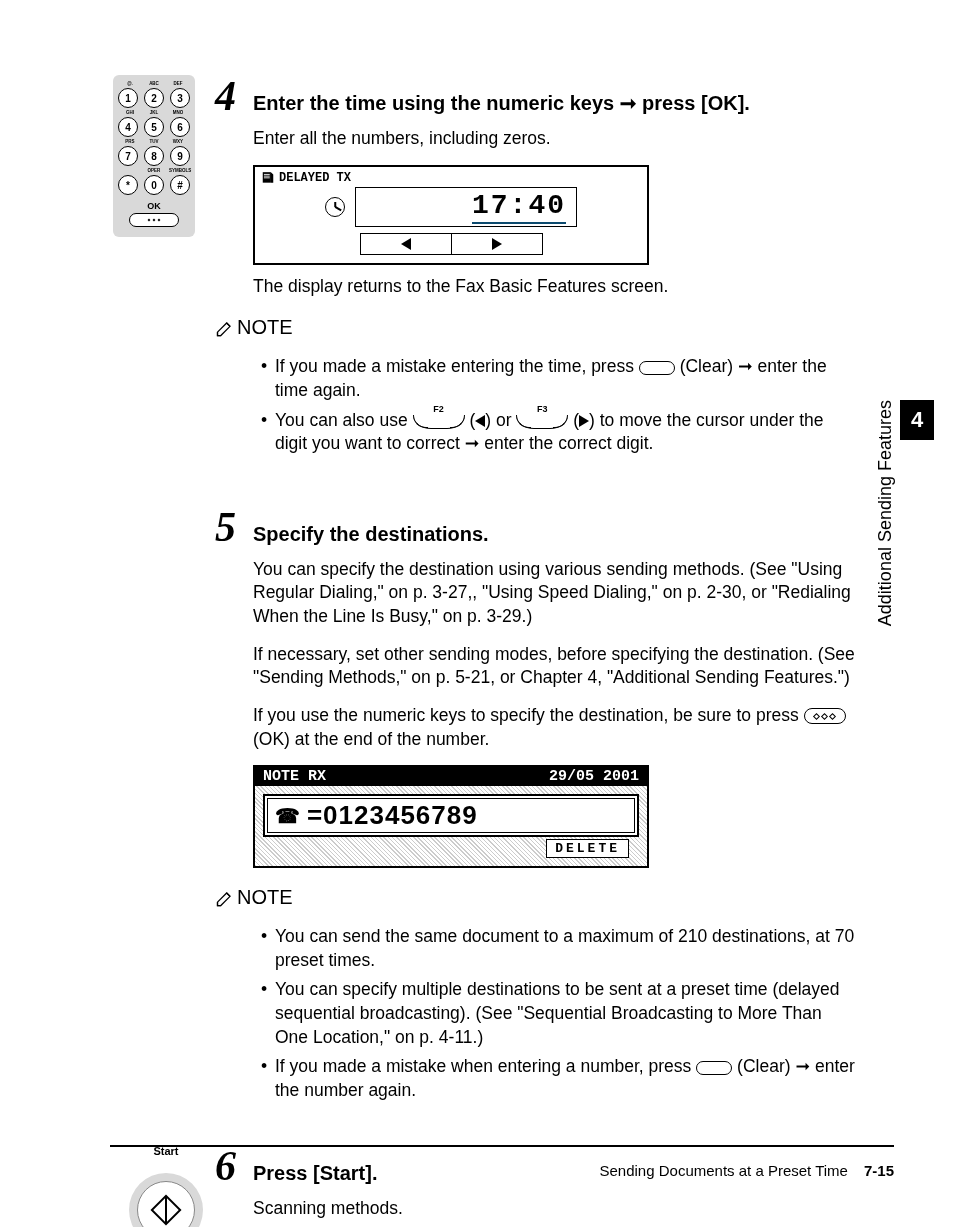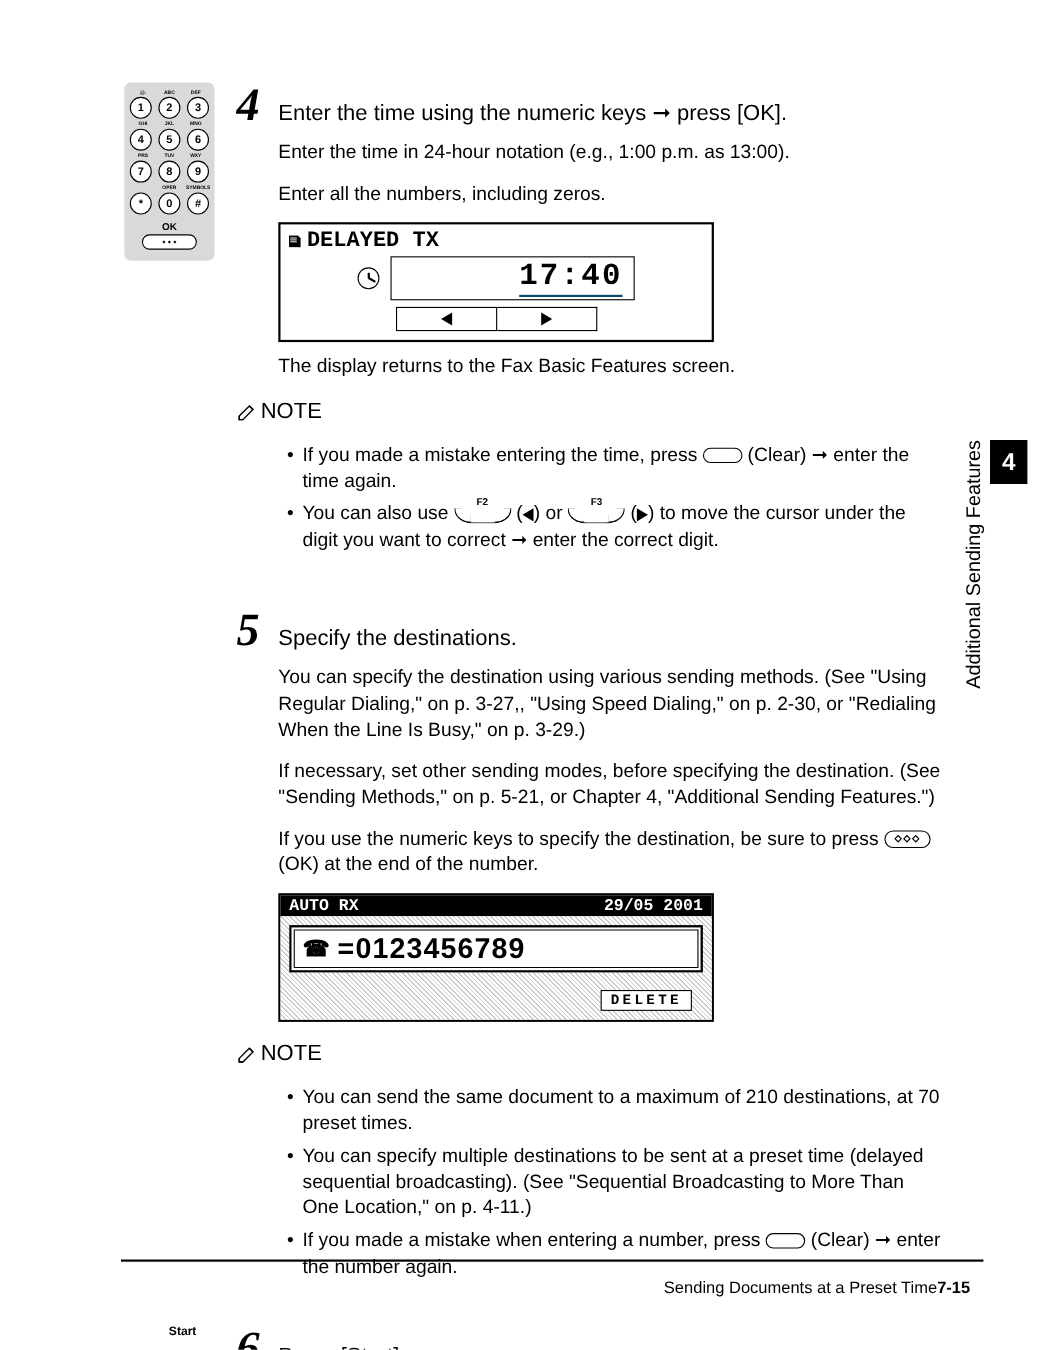--- a/index.html
+++ b/index.html
@@ -65,21 +65,21 @@
     font-style: italic;
     font-weight: bold;
     font-size: 42px;
     width: 38px;
     display: inline-block;
     vertical-align: top;
     line-height: 1;
   }
   .step-head-line { display: flex; align-items: baseline; gap: 0; }
   .step-heading {
-    font-weight: normal;
+    font-weight: bold;
     font-size: 20px;
     line-height: 1.2;
   }
   .arrow { font-family: Arial, sans-serif; }
 
   .body-text {
     font-size: 17.5px;
     line-height: 1.35;
     margin-left: 38px;
     margin-top: 10px;
@@ -89,21 +89,21 @@
   
   .fig1 {
     margin-left: 38px;
     margin-top: 0;
     width: 396px;
     border: 2px solid #000;
     font-family: 'Courier New', monospace;
     padding: 4px 6px 8px 6px;
     box-sizing: border-box;
   }
-  .fig1-title { font-size: 20px; font-weight: bold; display:flex; align-items:center; gap:4px;}
+  .fig1-title { font-size: 12px; font-weight: bold; display:flex; align-items:center; gap:4px;}
   .fig1-title svg { width:14px; height:14px; }
   .fig1-mid { display:flex; align-items:center; justify-content:center; gap:10px; margin:2px 0 6px 0;}
   .fig1-input {
     border: 1.5px solid #000;
     width: 200px; height: 38px;
     display:flex; align-items:center; justify-content:flex-end;
     font-family: 'Courier New', monospace;
     font-size: 28px; font-weight: bold;
     padding: 0 10px;
     letter-spacing: 2px;
@@ -140,21 +140,21 @@
     border:2px solid #000;
     box-shadow: inset 0 0 0 2px #fff, inset 0 0 0 3px #000;
     padding: 4px 10px;
     font-family: Helvetica, Arial, sans-serif;
     font-size: 26px;
     font-weight: bold;
     letter-spacing: 1px;
     display:flex; align-items:center; gap:6px;
   }
   .fig2-phone { font-size:20px; }
-  .fig2-bottom { display:flex; justify-content:flex-end; padding-right:10px; padding-top:16px;}
+  .fig2-bottom { display:flex; justify-content:flex-end; padding-right:10px; padding-top:2px;}
   .fig2-del { border:1.5px solid #000; background:#fff; font-size:13px; font-weight:bold; letter-spacing:3px; padding:1px 8px; font-family:'Courier New',monospace;}
 
   
   .note-block { margin-top: 18px; }
   .note-head { display:flex; align-items:center; gap:2px; font-size:20px; letter-spacing:0px; margin-bottom:4px;}
   .note-head svg { width:20px; height:20px; }
   .note-list {
     list-style: none;
     padding: 0 0 0 30px;
     margin: 16px;
@@ -220,25 +220,26 @@
 
   
   .hr-bottom {
     position:absolute;
     left:110px; right:60px;
     bottom: 80px;
     border-top: 2px solid #000;
   }
   .footer {
     position:absolute;
-    left:110px; right:72px;
+    left:110px; right:60px;
     bottom: 48px;
     display:flex;
     justify-content:flex-end;
     font-size: 15px;
+    gap: 16px;
   }
   .footer .pg { font-weight: bold; }
 </style>
 </head>
 <body>
 
 <div class="page">
 
   <div class="content-row">
     <div class="left-col">
@@ -292,21 +293,20 @@
       </div>
     </div>
     <div class="right-col">
       <div class="step-head-line">
         <span class="step-num">4</span>
         <span class="step-heading">
           <span>Enter the time using the numeric keys </span><span class="arrow">➞</span><span> press [OK].</span>
         </span>
       </div>
       <div class="body-text">
-        <p>Enter the time in 24-hour notation (e.g., 1:00 p.m. as 13:00).</p>
         <p>Enter all the numbers, including zeros.</p>
       </div>
 
       <div class="fig1">
         <div class="fig1-title">
           <svg viewBox="0 0 24 24">
               <rect x="3" y="2" width="14" height="18" fill="#000"></rect>
               <rect x="5" y="5" width="10" height="1.5" fill="#fff"></rect>
               <rect x="5" y="8" width="10" height="1.5" fill="#fff"></rect>
               <rect x="5" y="11" width="10" height="1.5" fill="#fff"></rect>
@@ -373,21 +373,21 @@
           <span>If you use the numeric keys to specify the destination, be sure to press </span><span class="btn-oval"><span class="dots">
                 <i></i>
                 <i></i>
                 <i></i>
               </span></span><span> (OK) at the end of the number.</span>
         </p>
       </div>
 
       <div class="fig2">
         <div class="fig2-top">
-          <span>AUTO RX</span>
+          <span>NOTE RX</span>
           <span>29/05 2001</span>
         </div>
         <div class="fig2-body">
           <div class="fig2-input">
             <span class="fig2-phone">☎</span>
             <span>=0123456789</span>
           </div>
           <div class="fig2-bottom">
             <div class="fig2-del">DELETE</div>
           </div>

